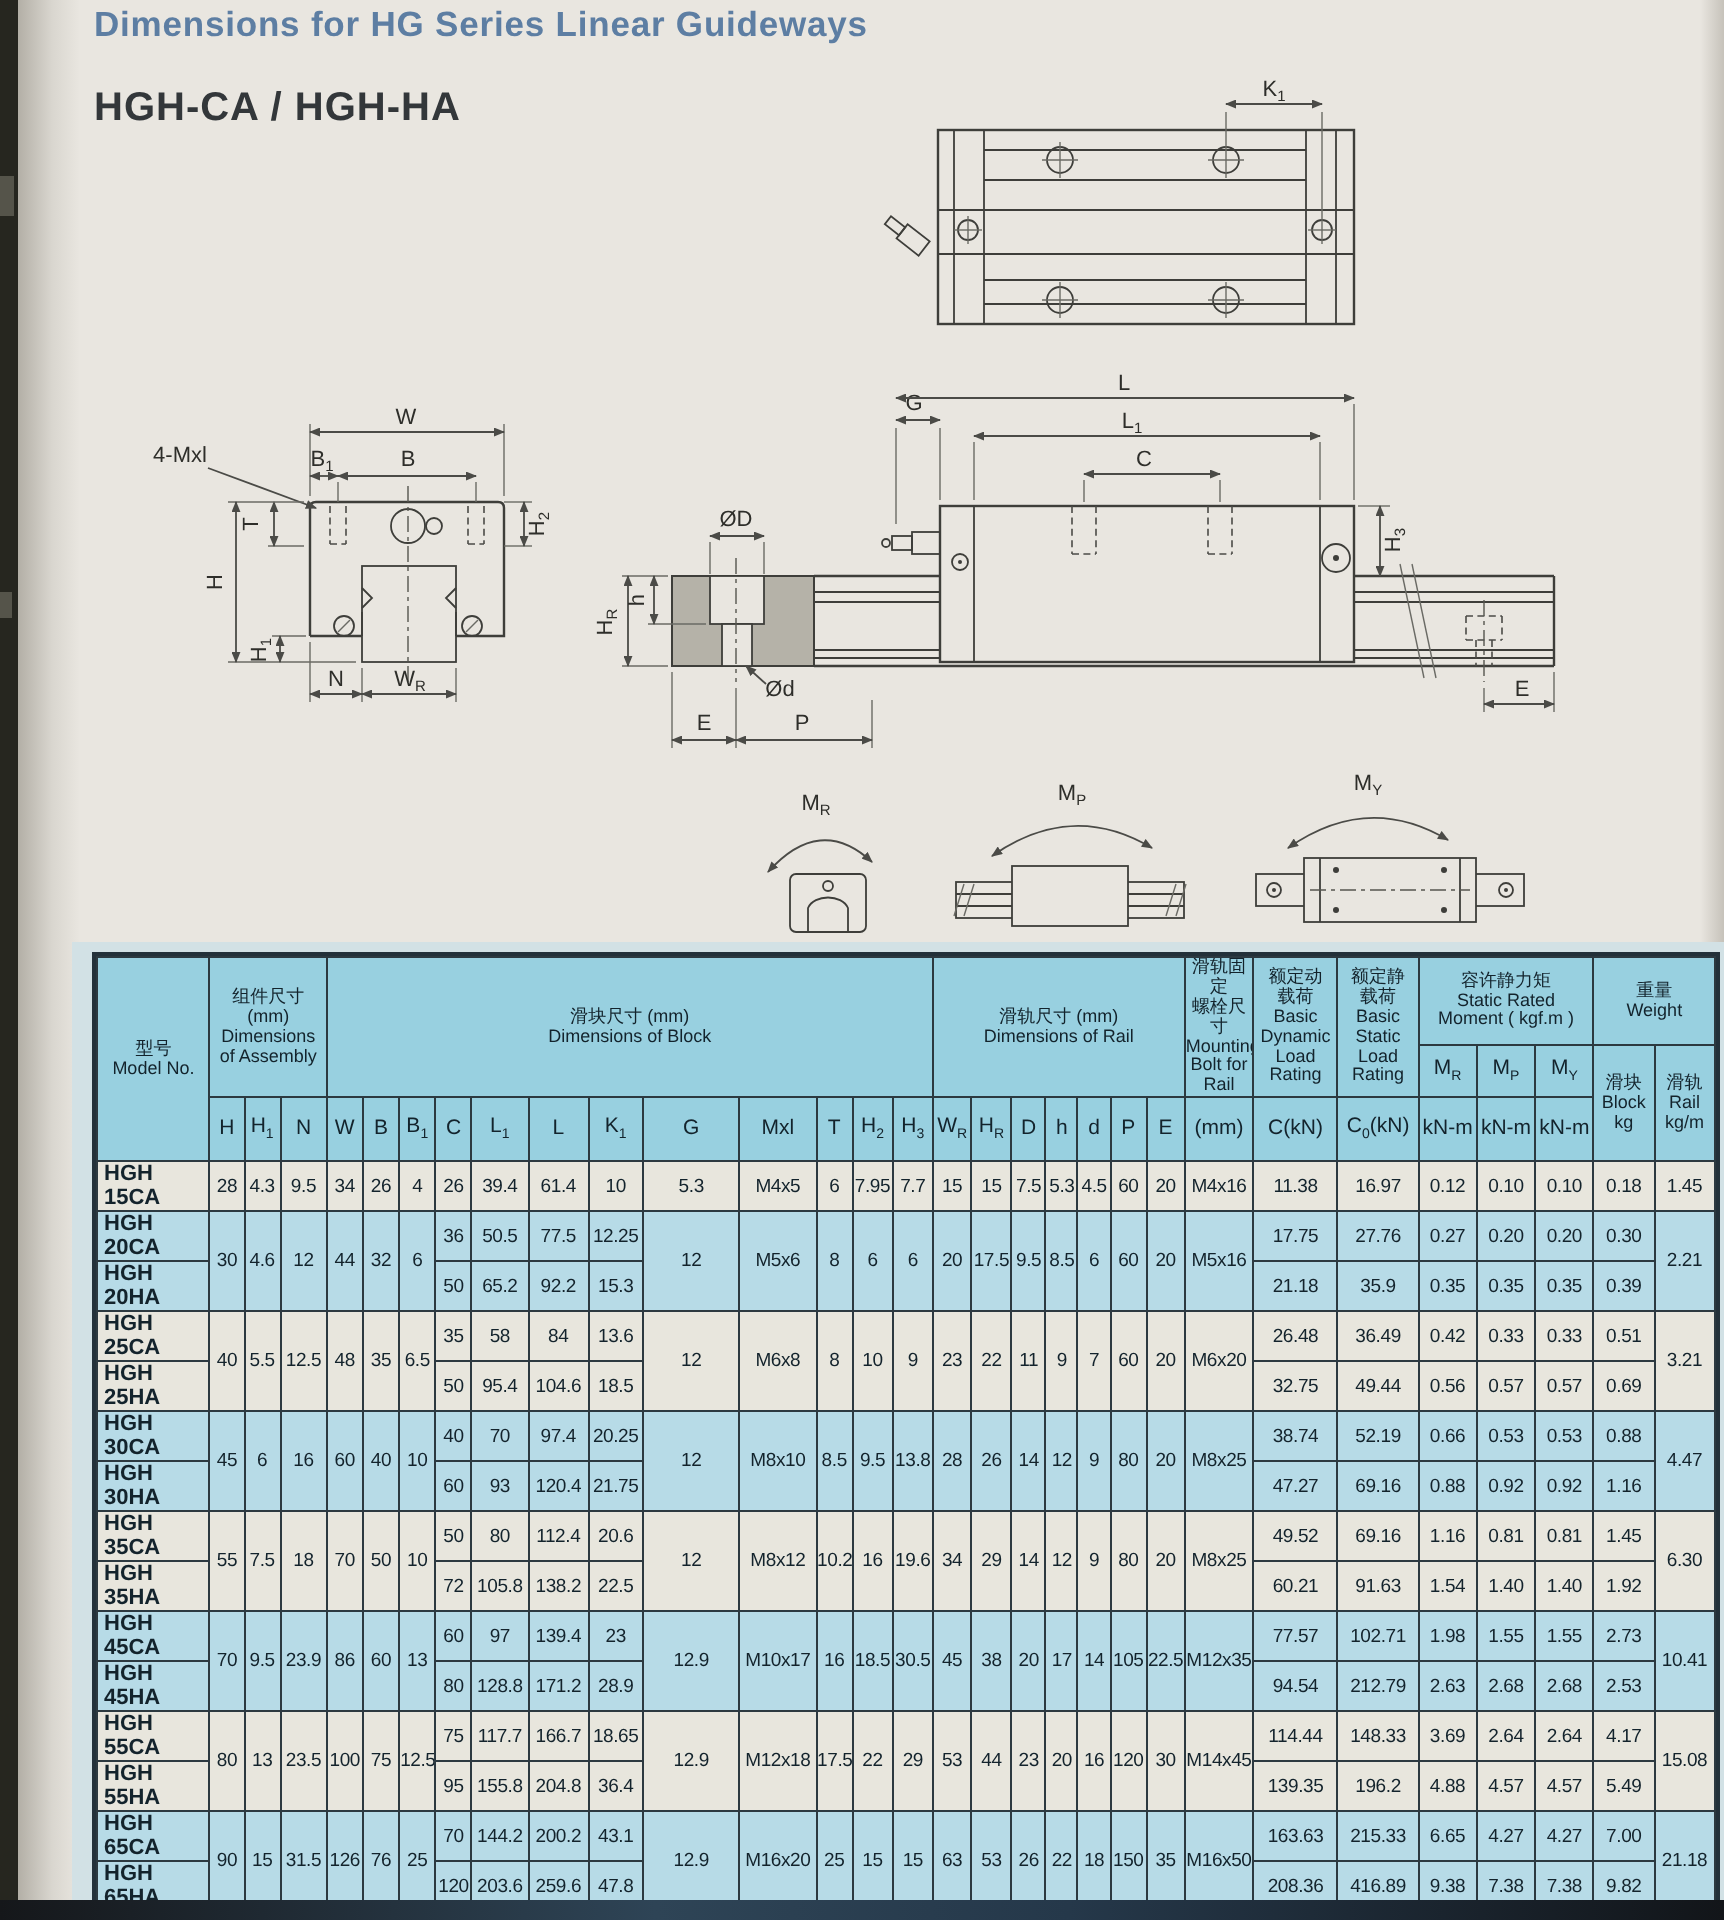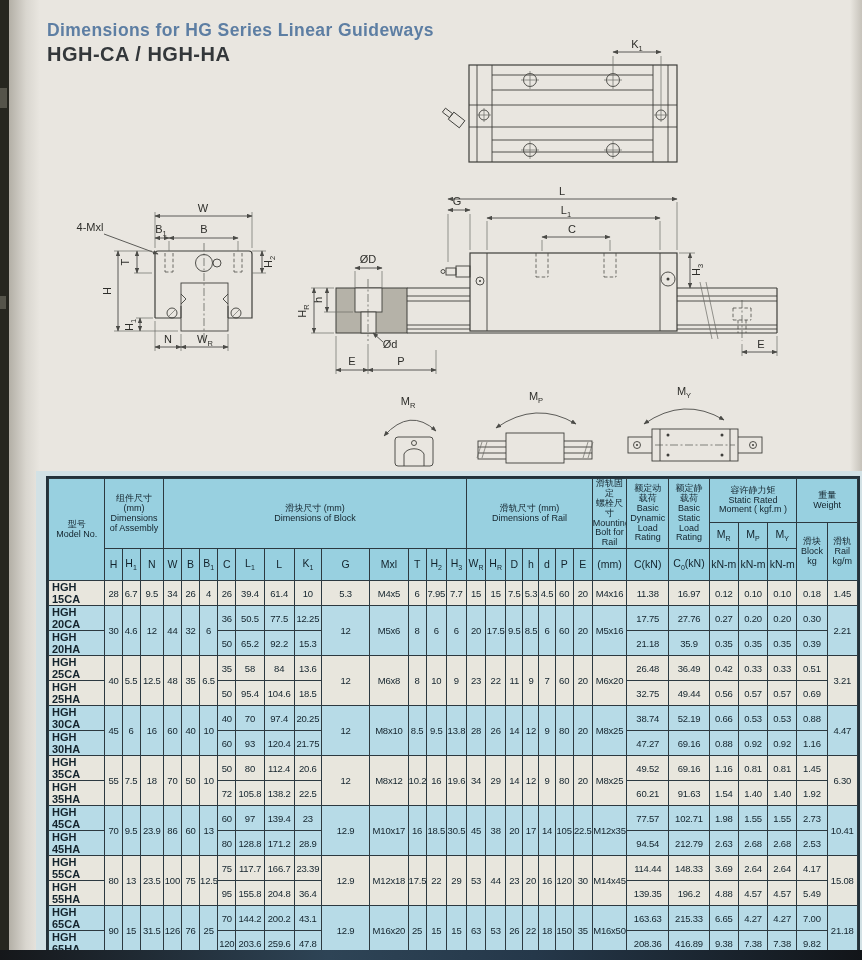--- a/index.html
+++ b/index.html
@@ -6,21 +6,21 @@
   html,body { width:862px; height:960px; }
   body { position:relative; background:#e9e6e0; font-family:"Liberation Sans", sans-serif; overflow:hidden; }
   .edge-left { position:absolute; left:0; top:0; width:9px; height:960px; background:#26261f; }
   .edge-left-shadow { position:absolute; left:9px; top:0; width:31px; height:960px;
     background:linear-gradient(90deg,#b3afa6,#d9d6cf 55%,#e9e6e0); }
   .edge-right-shadow { position:absolute; right:0; top:0; width:12px; height:960px;
     background:linear-gradient(270deg,#c6c2ba,rgba(233,230,224,0)); }
   .edge-bottom { position:absolute; left:0; top:950px; width:862px; height:10px;
     background:linear-gradient(90deg,#15171a,#2e4456 38%,#25384a 62%,#121519); }
   .nick { position:absolute; background:#55544a; }
-  .title { position:absolute; left:47px; top:20px; font-size:17.5px; font-weight:bold;
+  .title { position:absolute; left:47px; top:2px; font-size:17.5px; font-weight:bold;
     color:#5d7ea3; letter-spacing:.4px; }
   .subtitle { position:absolute; left:47px; top:43px; font-size:20px; font-weight:600;
     color:#33373a; letter-spacing:.5px; }
   .table-backdrop { position:absolute; left:36px; top:471px; width:826px; height:485px; background:#d2e1e5; }
   svg.diagrams { position:absolute; left:0; top:0; }
   .ol  { stroke:#3e3e3a; stroke-width:1.2; fill:none; }
   .ol2 { stroke:#3e3e3a; stroke-width:0.9; fill:none; }
   .dl  { stroke:#4b4b47; stroke-width:0.9; fill:none; }
   .xl  { stroke:#6a6a64; stroke-width:0.7; fill:none; }
   .dash { stroke:#4b4b47; stroke-width:0.8; fill:none; stroke-dasharray:3.5 2.2; }
@@ -423,21 +423,21 @@
         <th><span>C</span><sub>0</sub><span>(kN)</span></th>
         <th><span>kN-m</span></th>
         <th><span>kN-m</span></th>
         <th><span>kN-m</span></th>
       </tr>
   </thead>
   <tbody>
       <tr class="row-plain">
         <td class="model-cell">HGH 15CA</td>
         <td>28</td>
-        <td>6.7</td>
+        <td>4.3</td>
         <td>9.5</td>
         <td>34</td>
         <td>26</td>
         <td>4</td>
         <td>26</td>
         <td>39.4</td>
         <td>61.4</td>
         <td>10</td>
         <td>5.3</td>
         <td>M4x5</td>
@@ -694,21 +694,21 @@
         <td class="model-cell">HGH 55CA</td>
         <td rowspan="2">80</td>
         <td rowspan="2">13</td>
         <td rowspan="2">23.5</td>
         <td rowspan="2">100</td>
         <td rowspan="2">75</td>
         <td rowspan="2">12.5</td>
         <td>75</td>
         <td>117.7</td>
         <td>166.7</td>
-        <td>23.39</td>
+        <td>18.65</td>
         <td rowspan="2">12.9</td>
         <td rowspan="2">M12x18</td>
         <td rowspan="2">17.5</td>
         <td rowspan="2">22</td>
         <td rowspan="2">29</td>
         <td rowspan="2">53</td>
         <td rowspan="2">44</td>
         <td rowspan="2">23</td>
         <td rowspan="2">20</td>
         <td rowspan="2">16</td>

